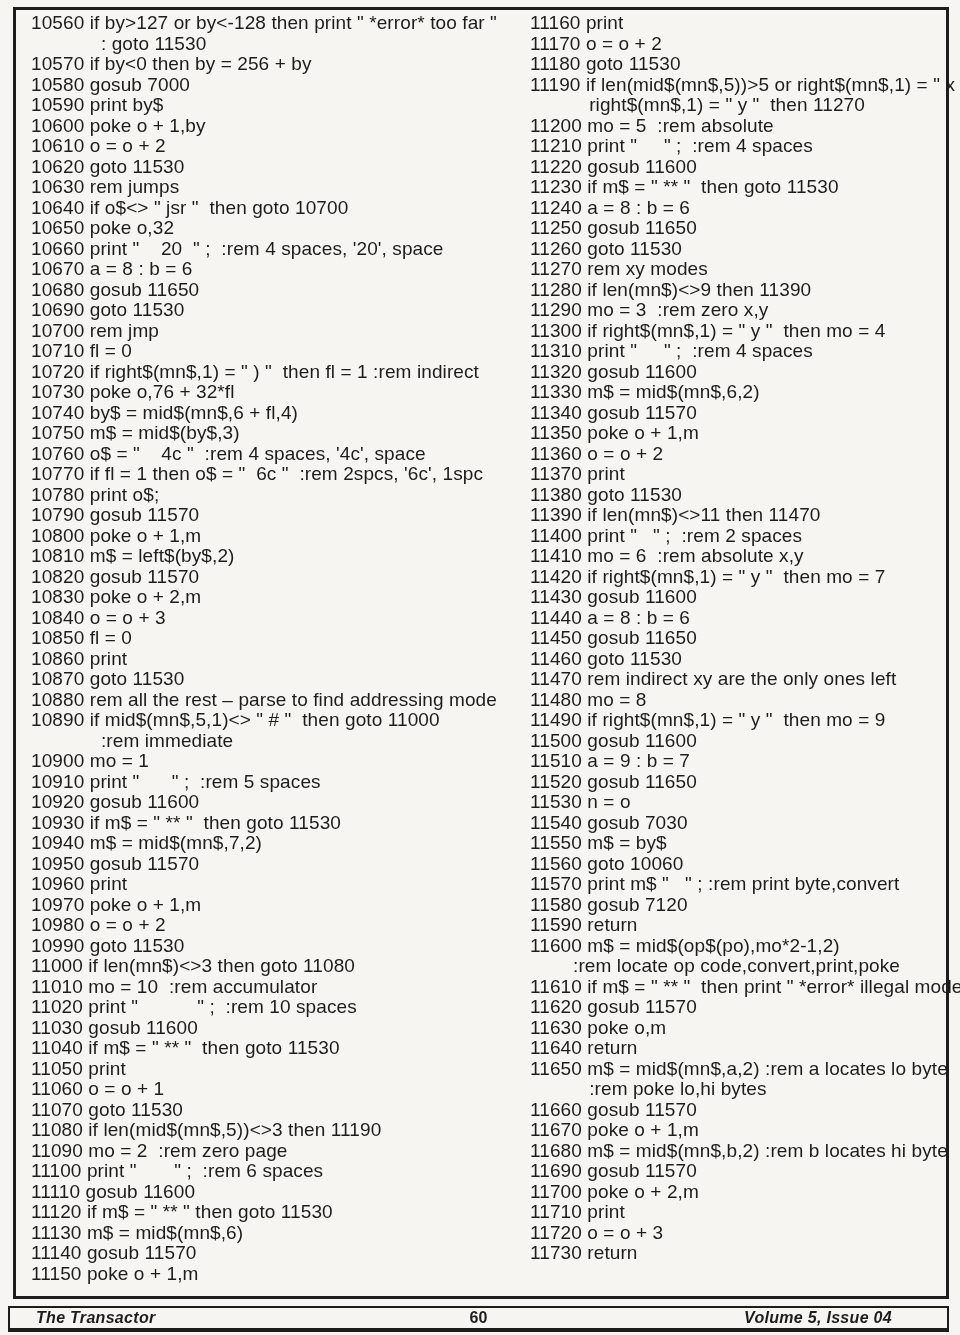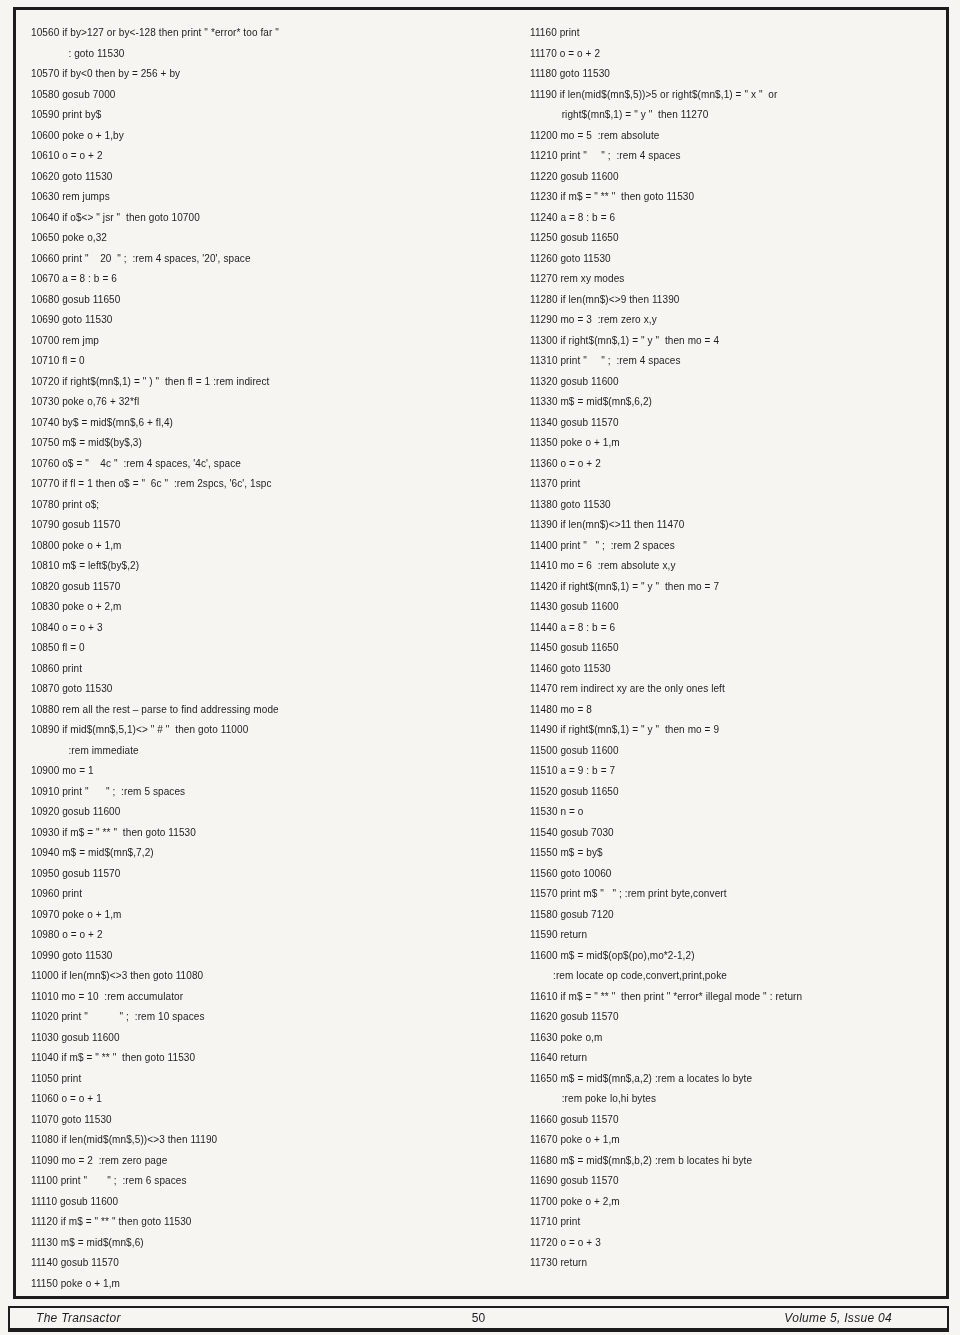--- a/index.html
+++ b/index.html
@@ -23,22 +23,22 @@
     position: absolute;
     left: 13px;
     top: 7px;
     width: 936px;
     height: 1292px;
     border: 3px solid var(--ink);
     box-sizing: border-box;
   }
   .code-col {
     position: absolute;
-    top: 13px;
-    font-size: 10px;
+    top: 3px;
+    font-size: 19px;
     line-height: 20.5px;
     color: var(--ink);
     white-space: pre;
     letter-spacing: 0.1px;
   }
   .code-col-left  { left: 15px;  width: 455px; }
   .code-col-right { left: 482px; width: 450px; margin-left: 32px; }
   .code-line { height: 20.5px; }
   .footer-bar {
     position: absolute;
@@ -50,37 +50,37 @@
     border-bottom: 4px solid var(--ink);
     border-left: 2px solid var(--ink);
     border-right: 2px solid var(--ink);
     box-sizing: border-box;
     color: var(--ink);
   }
   .footer-item {
     position: absolute;
     top: 50%;
     transform: translateY(-50%);
-    font-size: 12px;
-    font-weight: normal;
+    font-size: 16px;
+    font-weight: bold;
     white-space: nowrap;
   }
   .footer-pub   { left: 26px; font-style: italic; letter-spacing: 0.3px; }
   .footer-page  { left: 50%; transform: translate(-50%, -50%); }
   .footer-issue { right: 55px; font-style: italic; letter-spacing: 0.3px; }
 </style>
 </head>
 <body>
 
 <div class="page">
 
   <div class="main-box">
     <div class="code-col code-col-left"><div class="code-line">10560 if by&gt;127 or by&lt;-128 then print " *error* too far "</div><div class="code-line">             : goto 11530</div><div class="code-line">10570 if by&lt;0 then by = 256 + by</div><div class="code-line">10580 gosub 7000</div><div class="code-line">10590 print by$</div><div class="code-line">10600 poke o + 1,by</div><div class="code-line">10610 o = o + 2</div><div class="code-line">10620 goto 11530</div><div class="code-line">10630 rem jumps</div><div class="code-line">10640 if o$&lt;&gt; " jsr "  then goto 10700</div><div class="code-line">10650 poke o,32</div><div class="code-line">10660 print "    20  " ;  :rem 4 spaces, '20', space</div><div class="code-line">10670 a = 8 : b = 6</div><div class="code-line">10680 gosub 11650</div><div class="code-line">10690 goto 11530</div><div class="code-line">10700 rem jmp</div><div class="code-line">10710 fl = 0</div><div class="code-line">10720 if right$(mn$,1) = " ) "  then fl = 1 :rem indirect</div><div class="code-line">10730 poke o,76 + 32*fl</div><div class="code-line">10740 by$ = mid$(mn$,6 + fl,4)</div><div class="code-line">10750 m$ = mid$(by$,3)</div><div class="code-line">10760 o$ = "    4c "  :rem 4 spaces, '4c', space</div><div class="code-line">10770 if fl = 1 then o$ = "  6c "  :rem 2spcs, '6c', 1spc</div><div class="code-line">10780 print o$;</div><div class="code-line">10790 gosub 11570</div><div class="code-line">10800 poke o + 1,m</div><div class="code-line">10810 m$ = left$(by$,2)</div><div class="code-line">10820 gosub 11570</div><div class="code-line">10830 poke o + 2,m</div><div class="code-line">10840 o = o + 3</div><div class="code-line">10850 fl = 0</div><div class="code-line">10860 print</div><div class="code-line">10870 goto 11530</div><div class="code-line">10880 rem all the rest – parse to find addressing mode</div><div class="code-line">10890 if mid$(mn$,5,1)&lt;&gt; " # "  then goto 11000</div><div class="code-line">             :rem immediate</div><div class="code-line">10900 mo = 1</div><div class="code-line">10910 print "      " ;  :rem 5 spaces</div><div class="code-line">10920 gosub 11600</div><div class="code-line">10930 if m$ = " ** "  then goto 11530</div><div class="code-line">10940 m$ = mid$(mn$,7,2)</div><div class="code-line">10950 gosub 11570</div><div class="code-line">10960 print</div><div class="code-line">10970 poke o + 1,m</div><div class="code-line">10980 o = o + 2</div><div class="code-line">10990 goto 11530</div><div class="code-line">11000 if len(mn$)&lt;&gt;3 then goto 11080</div><div class="code-line">11010 mo = 10  :rem accumulator</div><div class="code-line">11020 print "           " ;  :rem 10 spaces</div><div class="code-line">11030 gosub 11600</div><div class="code-line">11040 if m$ = " ** "  then goto 11530</div><div class="code-line">11050 print</div><div class="code-line">11060 o = o + 1</div><div class="code-line">11070 goto 11530</div><div class="code-line">11080 if len(mid$(mn$,5))&lt;&gt;3 then 11190</div><div class="code-line">11090 mo = 2  :rem zero page</div><div class="code-line">11100 print "       " ;  :rem 6 spaces</div><div class="code-line">11110 gosub 11600</div><div class="code-line">11120 if m$ = " ** " then goto 11530</div><div class="code-line">11130 m$ = mid$(mn$,6)</div><div class="code-line">11140 gosub 11570</div><div class="code-line">11150 poke o + 1,m</div></div>
     <div class="code-col code-col-right"><div class="code-line">11160 print</div><div class="code-line">11170 o = o + 2</div><div class="code-line">11180 goto 11530</div><div class="code-line">11190 if len(mid$(mn$,5))&gt;5 or right$(mn$,1) = " x "  or</div><div class="code-line">           right$(mn$,1) = " y "  then 11270</div><div class="code-line">11200 mo = 5  :rem absolute</div><div class="code-line">11210 print "     " ;  :rem 4 spaces</div><div class="code-line">11220 gosub 11600</div><div class="code-line">11230 if m$ = " ** "  then goto 11530</div><div class="code-line">11240 a = 8 : b = 6</div><div class="code-line">11250 gosub 11650</div><div class="code-line">11260 goto 11530</div><div class="code-line">11270 rem xy modes</div><div class="code-line">11280 if len(mn$)&lt;&gt;9 then 11390</div><div class="code-line">11290 mo = 3  :rem zero x,y</div><div class="code-line">11300 if right$(mn$,1) = " y "  then mo = 4</div><div class="code-line">11310 print "     " ;  :rem 4 spaces</div><div class="code-line">11320 gosub 11600</div><div class="code-line">11330 m$ = mid$(mn$,6,2)</div><div class="code-line">11340 gosub 11570</div><div class="code-line">11350 poke o + 1,m</div><div class="code-line">11360 o = o + 2</div><div class="code-line">11370 print</div><div class="code-line">11380 goto 11530</div><div class="code-line">11390 if len(mn$)&lt;&gt;11 then 11470</div><div class="code-line">11400 print "   " ;  :rem 2 spaces</div><div class="code-line">11410 mo = 6  :rem absolute x,y</div><div class="code-line">11420 if right$(mn$,1) = " y "  then mo = 7</div><div class="code-line">11430 gosub 11600</div><div class="code-line">11440 a = 8 : b = 6</div><div class="code-line">11450 gosub 11650</div><div class="code-line">11460 goto 11530</div><div class="code-line">11470 rem indirect xy are the only ones left</div><div class="code-line">11480 mo = 8</div><div class="code-line">11490 if right$(mn$,1) = " y "  then mo = 9</div><div class="code-line">11500 gosub 11600</div><div class="code-line">11510 a = 9 : b = 7</div><div class="code-line">11520 gosub 11650</div><div class="code-line">11530 n = o</div><div class="code-line">11540 gosub 7030</div><div class="code-line">11550 m$ = by$</div><div class="code-line">11560 goto 10060</div><div class="code-line">11570 print m$ "   " ; :rem print byte,convert</div><div class="code-line">11580 gosub 7120</div><div class="code-line">11590 return</div><div class="code-line">11600 m$ = mid$(op$(po),mo*2-1,2)</div><div class="code-line">        :rem locate op code,convert,print,poke</div><div class="code-line">11610 if m$ = " ** "  then print " *error* illegal mode " : return</div><div class="code-line">11620 gosub 11570</div><div class="code-line">11630 poke o,m</div><div class="code-line">11640 return</div><div class="code-line">11650 m$ = mid$(mn$,a,2) :rem a locates lo byte</div><div class="code-line">           :rem poke lo,hi bytes</div><div class="code-line">11660 gosub 11570</div><div class="code-line">11670 poke o + 1,m</div><div class="code-line">11680 m$ = mid$(mn$,b,2) :rem b locates hi byte</div><div class="code-line">11690 gosub 11570</div><div class="code-line">11700 poke o + 2,m</div><div class="code-line">11710 print</div><div class="code-line">11720 o = o + 3</div><div class="code-line">11730 return</div></div>
   </div>
 
   <div class="footer-bar">
     <span class="footer-item footer-pub">The Transactor</span>
-    <span class="footer-item footer-page">50</span>
+    <span class="footer-item footer-page">60</span>
     <span class="footer-item footer-issue">Volume 5, Issue 04</span>
   </div>
 
 </div>
 
 </body></html>

